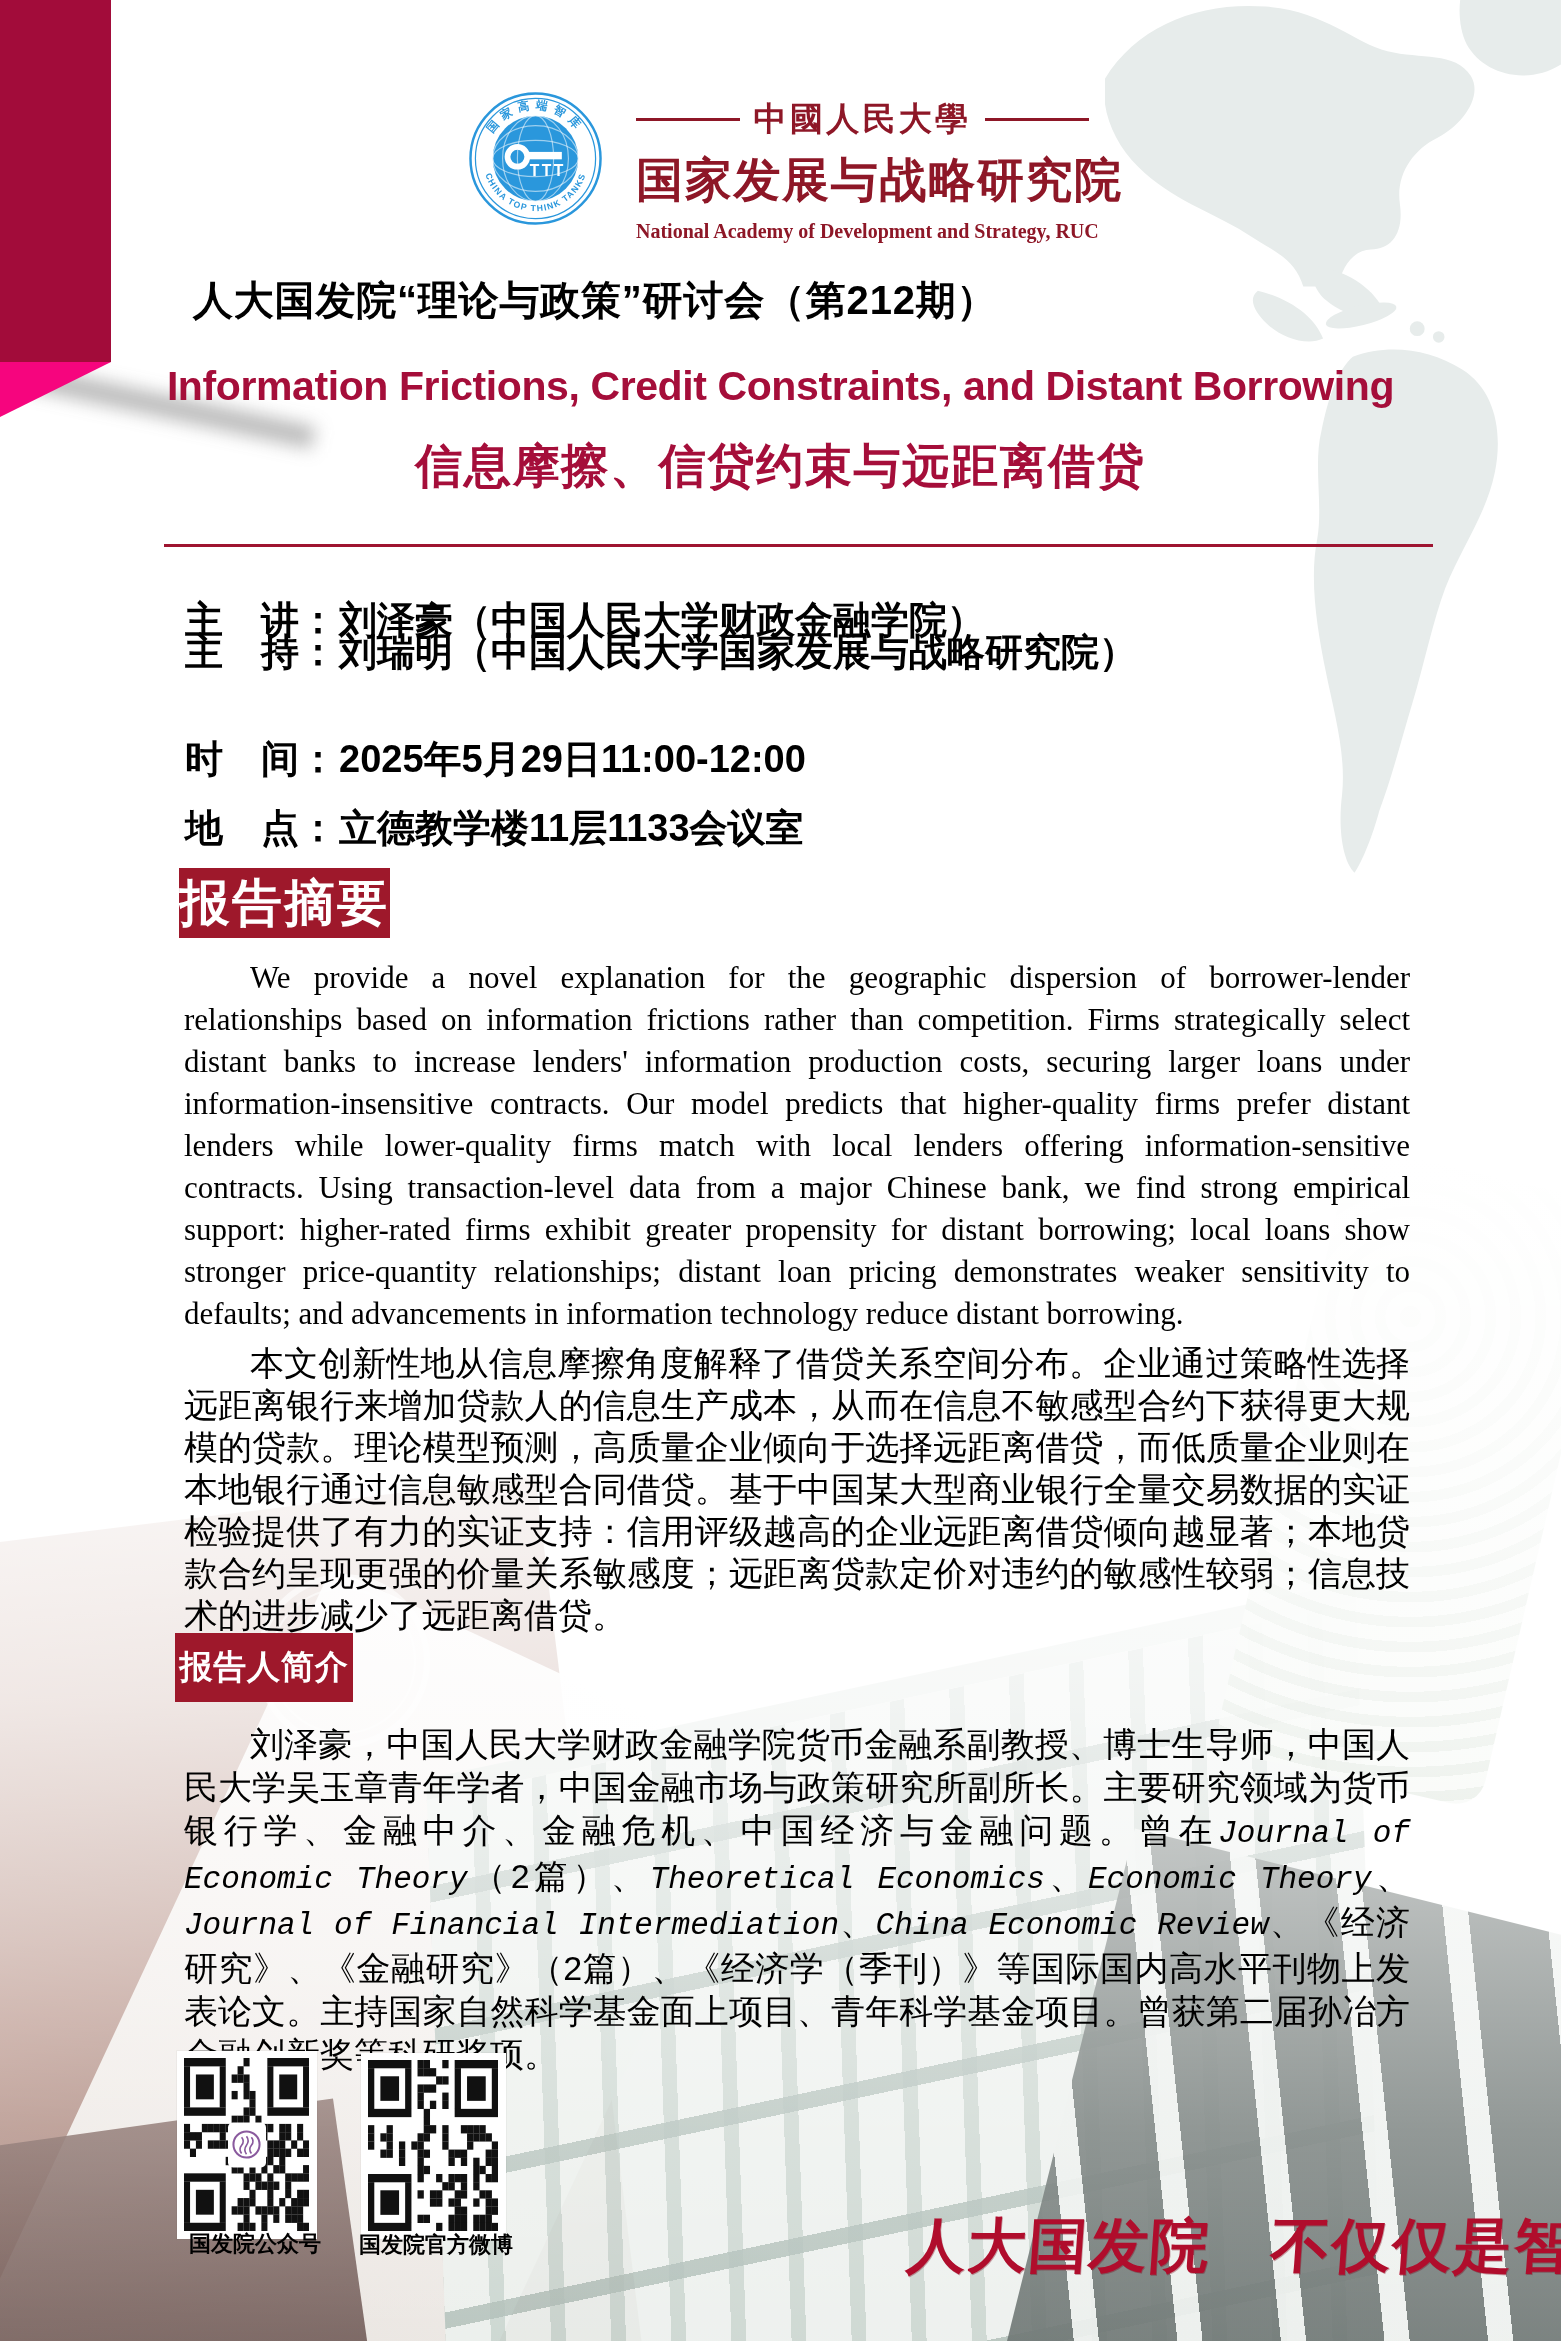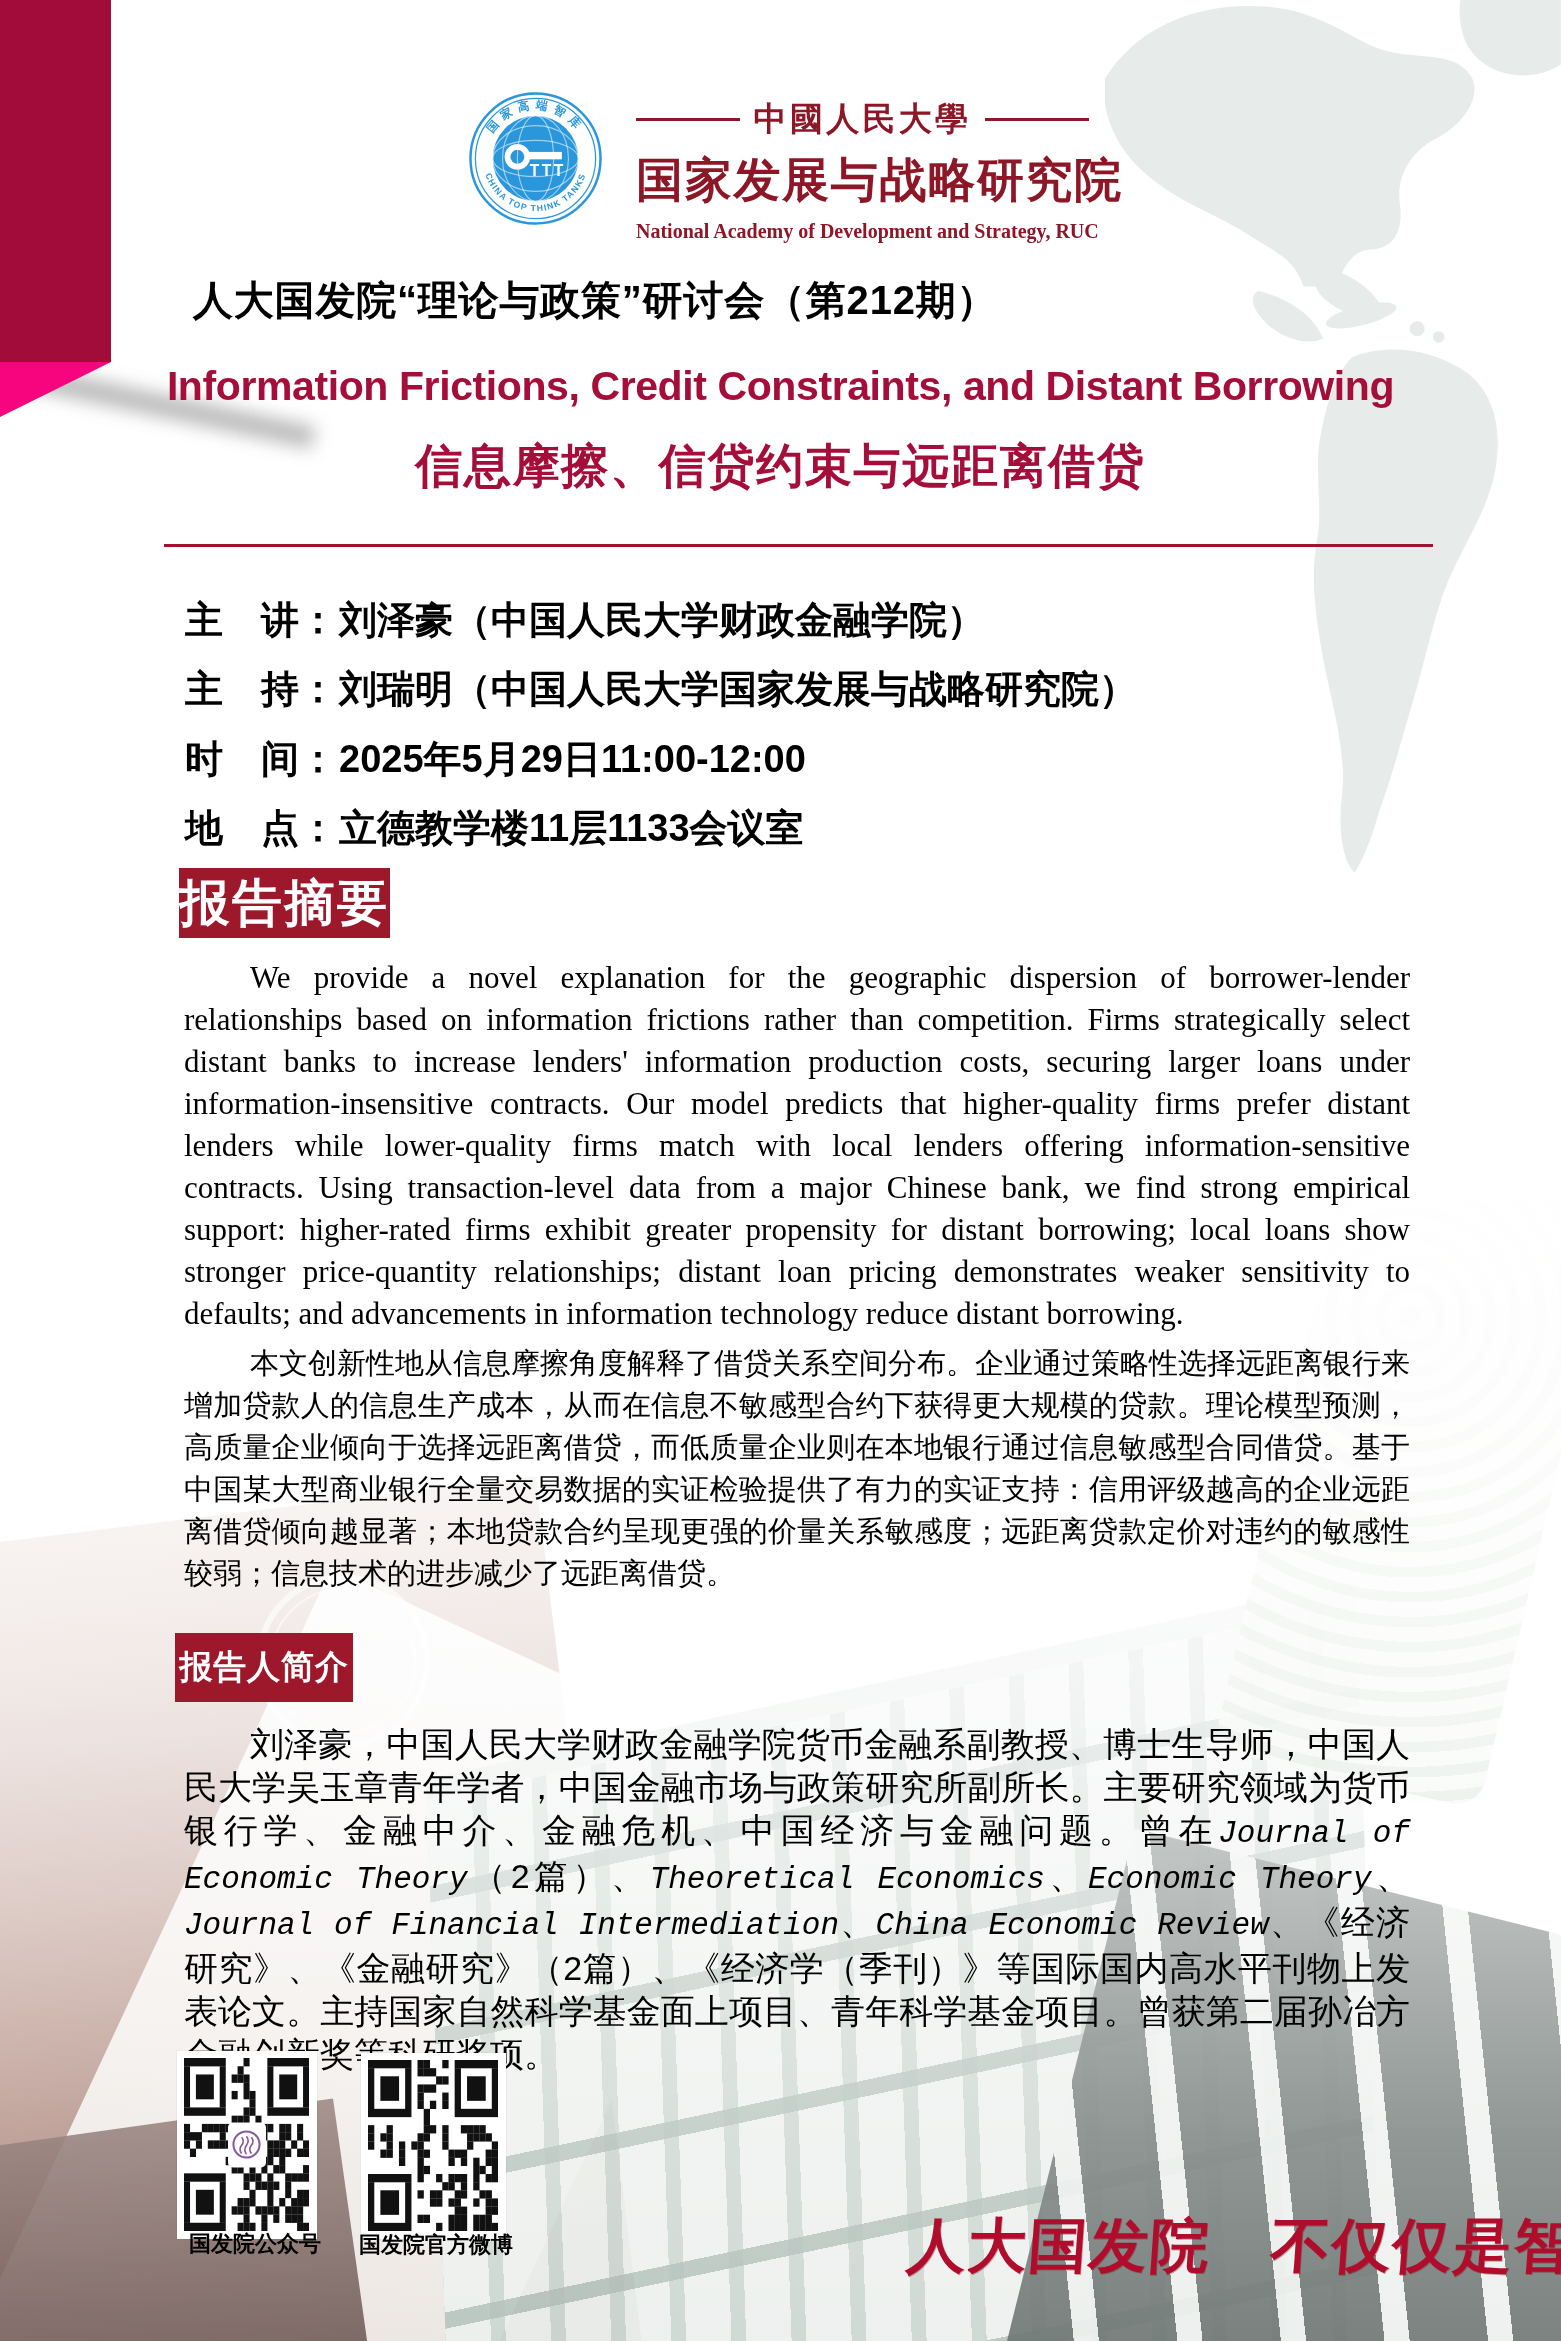--- a/index.html
+++ b/index.html
@@ -43,21 +43,21 @@
 
   
   .badge{position:absolute;background:#9e182b;color:#fff;display:flex;align-items:center;justify-content:center;
     font-family:"Liberation Serif",serif;font-weight:700;z-index:3;}
   #badge-abstract{left:179px;top:868px;width:211px;height:70px;font-size:50px;letter-spacing:2.5px;}
   #badge-bio{left:175px;top:1633px;width:178px;height:69px;font-size:33px;letter-spacing:0.8px;}
 
   
   .abstract{position:absolute;left:184px;top:957px;width:1226px;z-index:3;}
   .abs-en{font-family:"Liberation Serif",serif;font-size:31px;line-height:42px;text-align:justify;text-indent:66px;margin:0;}
-  .abs-cn{font-size:29px;line-height:42px;text-align:justify;text-indent:66px;margin:6.6px 0 0 0;}
+  .abs-cn{font-size:34px;line-height:42px;text-align:justify;text-indent:66px;margin:6.6px 0 0 0;}
   .bio{position:absolute;left:184px;top:1723px;width:1226px;font-size:34px;line-height:43px;
     text-align:justify;text-indent:66px;z-index:3;}
   .seg-en{font-family:"Liberation Mono",monospace;font-style:italic;font-size:31px;}
 
   
   .qr-card{position:absolute;background:#fff;padding:7.4px;z-index:3;box-shadow:0 0 0 0.8px rgba(0,0,0,.04);}
   #qr-card-1{left:177px;top:2051px;width:125px;height:173px;}
   #qr-card-2{left:361px;top:2053px;width:130px;height:171px;}
   .qr-card svg{width:100%;height:100%;display:block;}
   .qr-logo{position:absolute;left:50%;top:50%;width:38px;height:45px;transform:translate(-50%,-50%);
@@ -181,21 +181,21 @@
   </div>
 
   <div class="series">人大国发院“理论与政策”研讨会（第212期）</div>
   <div class="title-en">Information Frictions, Credit Constraints, and Distant Borrowing</div>
   <div class="title-cn">信息摩擦、信贷约束与远距离借贷</div>
   <div class="sep"></div>
 
   <div class="info-row" style="top:595px">
     <span class="lab">主　讲：</span><span>刘泽豪（中国人民大学财政金融学院）</span>
   </div>
-  <div class="info-row" style="top:664px">
+  <div class="info-row" style="top:627px">
     <span class="lab">主　持：</span><span>刘瑞明（中国人民大学国家发展与战略研究院）</span>
   </div>
   <div class="info-row" style="top:734px">
     <span class="lab">时　间：</span><span>2025年5月29日11:00-12:00</span>
   </div>
   <div class="info-row" style="top:803px">
     <span class="lab">地　点：</span><span>立德教学楼11层1133会议室</span>
   </div>
 
   <div class="badge" id="badge-abstract">报告摘要</div>

